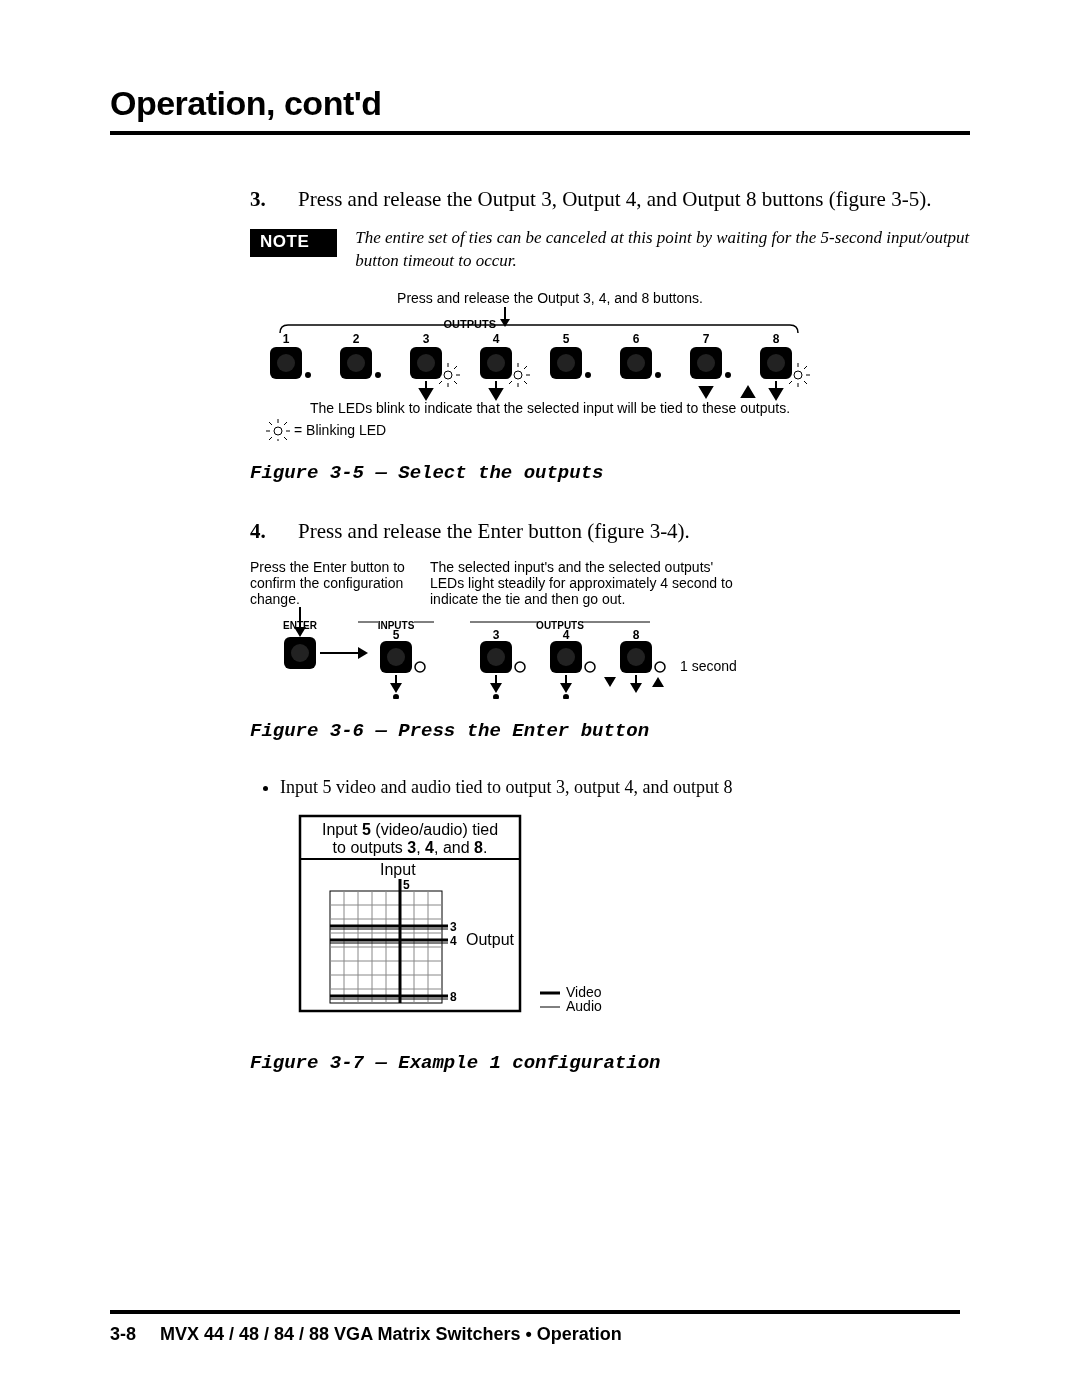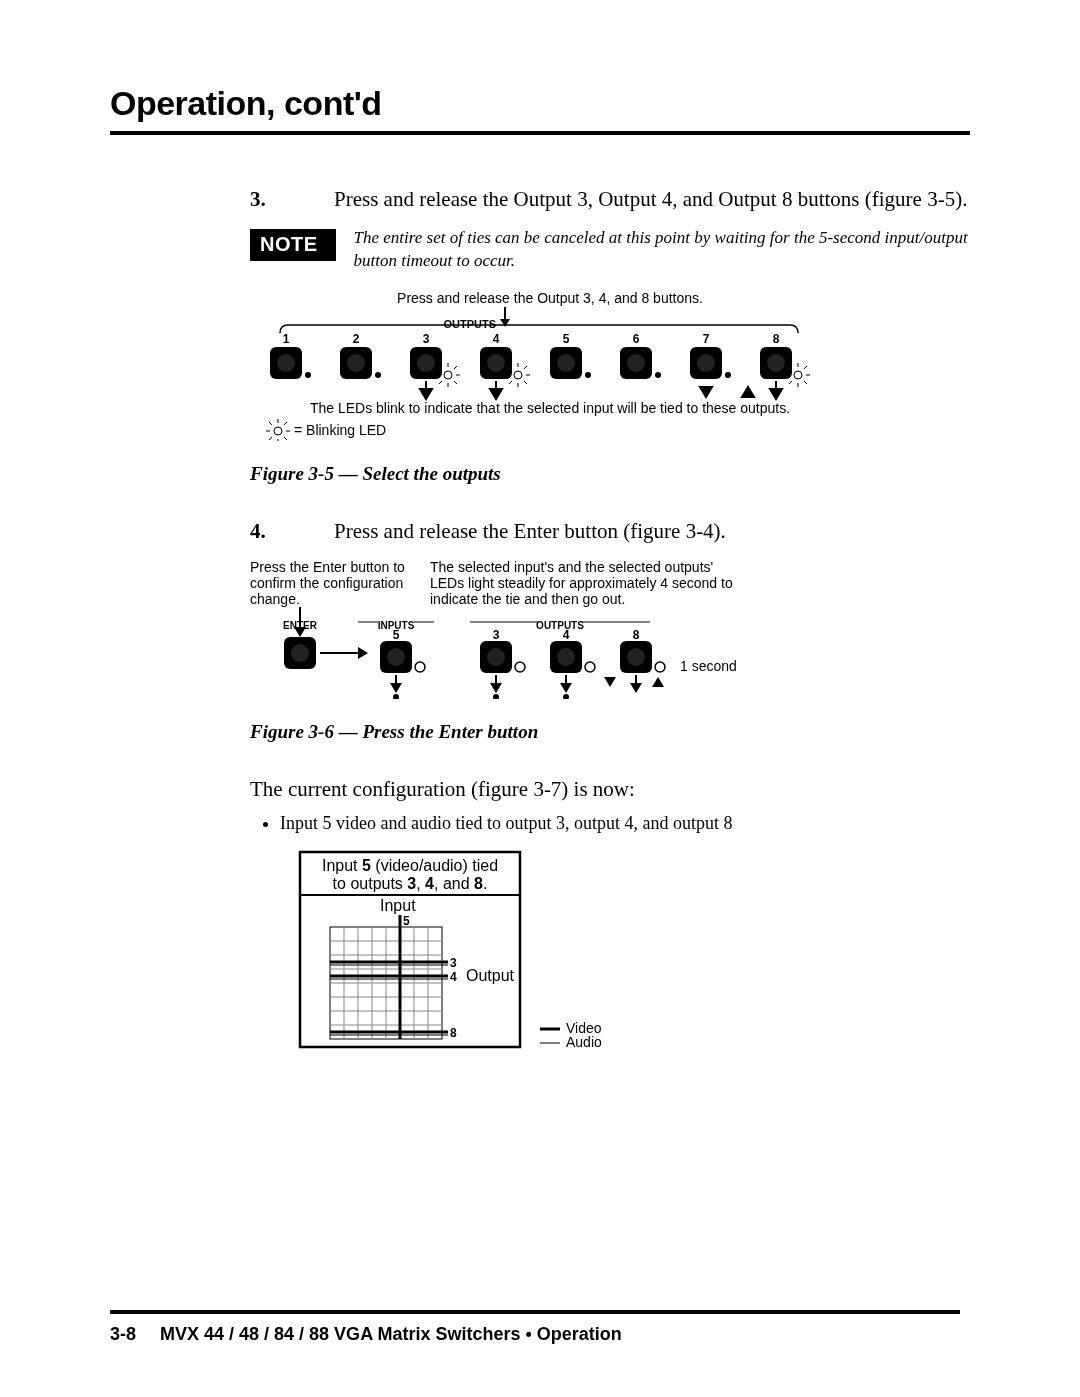--- a/index.html
+++ b/index.html
@@ -29,32 +29,32 @@
   .rule-thick { border-top: 4px solid #000; margin: 0 0 50px 0; }
 
   .body {
     margin-left: 140px;
     font-size: 21px;
     line-height: 1.35;
   }
   ol.steps { list-style: none; padding: 0; margin: 0; }
   ol.steps > li { display: flex; gap: 26px; margin-bottom: 14px; }
   ol.steps > li > .num { width: 22px; font-weight: 700; flex: 0 0 auto; }
-  ol.steps > li > .txt { flex: 1 1 auto; margin-left: 36px; }
+  ol.steps > li > .txt { flex: 1 1 auto; }
   .note-row { display: flex; gap: 18px; align-items: flex-start; margin: 10px 0 18px 0; }
   .note-badge {
     background: #000; color: #fff; font-weight: 700;
     font-family: "Segoe UI", Arial, sans-serif;
-    font-size: 20px; padding: 2px 18px 3px 10px;
+    font-size: 17px; padding: 2px 28px 3px 10px;
     letter-spacing: 0.5px; margin-top: 2px;
   }
   .note-text { font-style: italic; font-size: 17px; flex: 1; }
 
   .fig-caption {
-    font-family: Liberation Serif, serif;
+    font-family: Liberation Mono, monospace;
     font-weight: 800;
     font-style: italic;
     font-size: 19px;
     margin: 20px 0 30px 0;
   }
   .fig-wrap { margin: 10px 0 0 0; }
   svg { display: block; }
 
   .para { margin: 18px 0 8px 0; font-size: 21px; }
   ul.bullets { margin: 4px 0 12px 30px; padding: 0; }
@@ -289,21 +289,20 @@
           <line x1="386" y1="116" x2="386" y2="126" stroke="#000" stroke-width="2"></line>
             <polygon points="386,134 380,124 392,124"></polygon>
           <polygon points="360,128 354,118 366,118"></polygon>
             <polygon points="408,118 402,128 414,128"></polygon>
         </g>
         <text x="430" y="112" font-family="Arial" font-size="14">1 second</text>
       </svg>
     </div>
     <div class="fig-caption">Figure 3-6 — Press the Enter button</div>
 
-    <div class="para">The current configuration (figure 3-7) is now:</div>
     <ul class="bullets">
       <li>Input 5 video and audio tied to output 3, output 4, and output 8</li>
     </ul>
 
     <div class="fig-wrap">
       <svg width="340" height="220" viewBox="0 0 340 220" style="margin-left:40px">
 
         <rect x="10" y="5" width="220" height="195" fill="none" stroke="#000" stroke-width="2.5"></rect>
 
         <text x="120" y="24" text-anchor="middle" font-family="Arial" font-size="16">
@@ -347,20 +346,21 @@
         <text x="160" y="134" font-family="Arial" font-size="12" font-weight="bold">4</text>
         <text x="160" y="190" font-family="Arial" font-size="12" font-weight="bold">8</text>
         <text x="176" y="134" font-family="Arial" font-size="16">Output</text>
 
         <line x1="250" y1="182" x2="270" y2="182" stroke="#000" stroke-width="3"></line>
         <text x="276" y="186" font-family="Arial" font-size="14">Video</text>
         <line x1="250" y1="196" x2="270" y2="196" stroke="#000" stroke-width="1"></line>
         <text x="276" y="200" font-family="Arial" font-size="14">Audio</text>
       </svg>
     </div>
+    <div class="fig-caption">Figure 3-7 — Example 1 configuration</div>
 
   </div>
 
   <div class="footer">
     <span class="pn">3-8</span>
     <span>MVX 44 / 48 / 84 / 88 VGA Matrix Switchers • Operation</span>
   </div>
 </div>
 
 </body></html>

